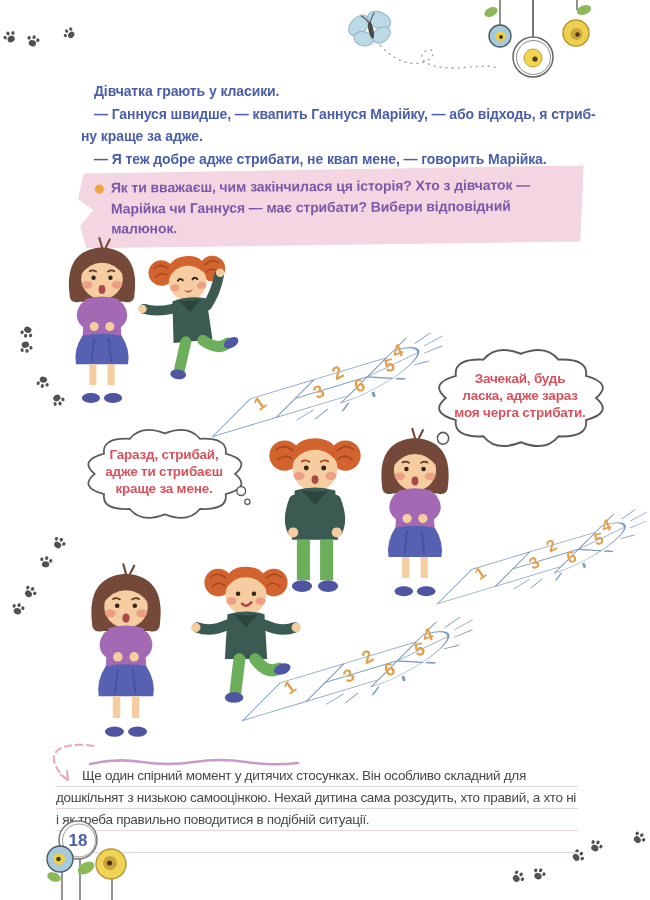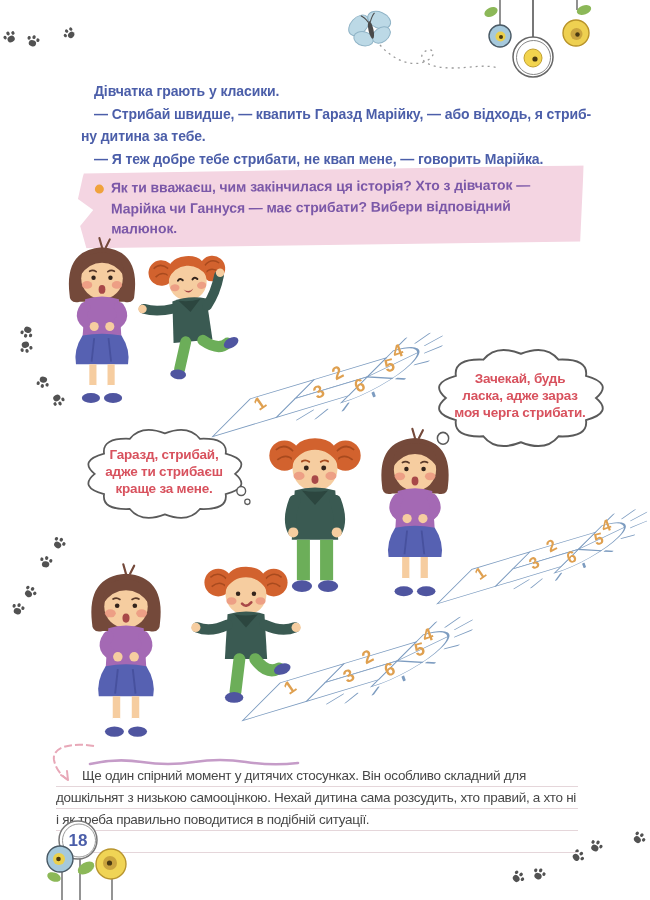--- a/index.html
+++ b/index.html
@@ -239,23 +239,23 @@
     </svg>
   <svg class="abs" style="left:588px;top:838px" width="16" height="16" viewBox="0 0 24 24">
       <use href="#paw" transform="rotate(30 12 12)"></use>
     </svg>
   <svg class="abs" style="left:631px;top:830px" width="16" height="16" viewBox="0 0 24 24">
       <use href="#paw" transform="rotate(45 12 12)"></use>
     </svg>
 
   <div id="story" class="abs">
     <div class="story-line indent">Дівчатка грають у класики.</div>
-    <div class="story-line indent">— Стрибай швидше, — квапить Гаразд Марійку, — або відходь, я стриб-</div>
-    <div class="story-line">ну дитина за тебе.</div>
-    <div class="story-line indent">— Я теж добре тебе стрибати, не квап мене, — говорить Марійка.</div>
+    <div class="story-line indent">— Ганнуся швидше, — квапить Ганнуся Марійку, — або відходь, я стриб-</div>
+    <div class="story-line">ну краще за адже.</div>
+    <div class="story-line indent">— Я теж добре адже стрибати, не квап мене, — говорить Марійка.</div>
   </div>
 
   <div id="banner" class="abs">
     <span class="dot"></span>
     <div class="txt">Як ти вважаєш, чим закінчилася ця історія? Хто з дівчаток — Марійка чи Ганнуся — має стрибати? Вибери відповідний малюнок.</div>
   </div>
 
   <svg class="abs" style="left:46px;top:233px" width="192" height="176" viewBox="0 0 192 176">
     <use href="#girl-a" transform="translate(56,22) scale(1.3)"></use>
     <use href="#girl-b-jump" transform="translate(140,28) scale(1.22) rotate(-5)"></use>

